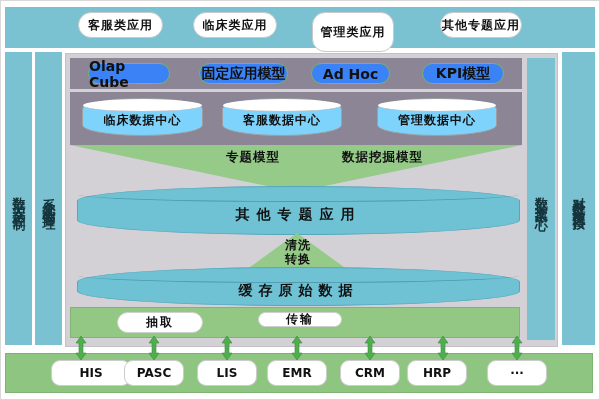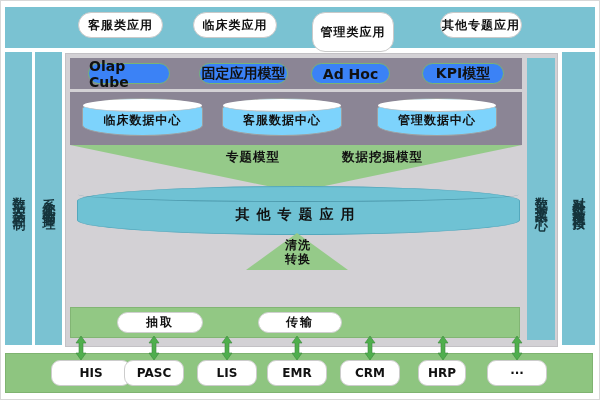--- a/index.html
+++ b/index.html
@@ -99,24 +99,27 @@
   <div class="abs tcyl" style="left:77px;top:186px;width:443px;height:49px;">
     <span>其他专题应用</span>
   </div>
 
   <div class="abs tri-up" style="left:246px;top:233px;width:102px;height:37px;"></div>
   <div class="abs steps" style="left:266px;top:238px;width:64px;">
     <div>清洗</div>
     <div>转换</div>
   </div>
 
+  <div class="abs tcyl" style="left:77px;top:267px;width:443px;height:39px;">
+    <span style="letter-spacing:6px;">缓存原始数据</span>
+  </div>
 
   <div class="abs etlband" style="left:70px;top:307px;width:450px;height:31px;"></div>
   <div class="abs etlpill" style="left:117px;top:312px;width:86px;height:21px;">抽取</div>
-  <div class="abs etlpill" style="left:258px;top:312px;width:84px;height:21px;">传输</div>
+  <div class="abs etlpill" style="left:258px;top:312px;width:84px;height:15px;">传输</div>
 
   <svg class="abs arrow" style="left:75px;top:336px;" width="12" height="24" viewBox="0 0 12 24">
       <polygon points="6,0 11,7 8,7 8,17 11,17 6,24 1,17 4,17 4,7 1,7" fill="#4fae4d" stroke="#3c8a3c" stroke-width="0.6"></polygon>
     </svg>
   <svg class="abs arrow" style="left:148px;top:336px;" width="12" height="24" viewBox="0 0 12 24">
       <polygon points="6,0 11,7 8,7 8,17 11,17 6,24 1,17 4,17 4,7 1,7" fill="#4fae4d" stroke="#3c8a3c" stroke-width="0.6"></polygon>
     </svg>
   <svg class="abs arrow" style="left:221px;top:336px;" width="12" height="24" viewBox="0 0 12 24">
       <polygon points="6,0 11,7 8,7 8,17 11,17 6,24 1,17 4,17 4,7 1,7" fill="#4fae4d" stroke="#3c8a3c" stroke-width="0.6"></polygon>
     </svg>
@@ -132,16 +135,16 @@
   <svg class="abs arrow" style="left:511px;top:336px;" width="12" height="24" viewBox="0 0 12 24">
       <polygon points="6,0 11,7 8,7 8,17 11,17 6,24 1,17 4,17 4,7 1,7" fill="#4fae4d" stroke="#3c8a3c" stroke-width="0.6"></polygon>
     </svg>
 
   <div class="abs botband" style="left:5px;top:353px;width:588px;height:40px;"></div>
   <div class="abs srcbox" style="left:51px;top:360px;width:80px;height:26px;">HIS</div>
   <div class="abs srcbox" style="left:124px;top:360px;width:60px;height:26px;">PASC</div>
   <div class="abs srcbox" style="left:197px;top:360px;width:60px;height:26px;">LIS</div>
   <div class="abs srcbox" style="left:267px;top:360px;width:60px;height:26px;">EMR</div>
   <div class="abs srcbox" style="left:340px;top:360px;width:60px;height:26px;">CRM</div>
-  <div class="abs srcbox" style="left:418px;top:360px;width:48px;height:26px;">HRP</div>
+  <div class="abs srcbox" style="left:407px;top:360px;width:60px;height:26px;">HRP</div>
   <div class="abs srcbox" style="left:487px;top:360px;width:60px;height:26px;">···</div>
 
 </div>
 
 </body></html>

